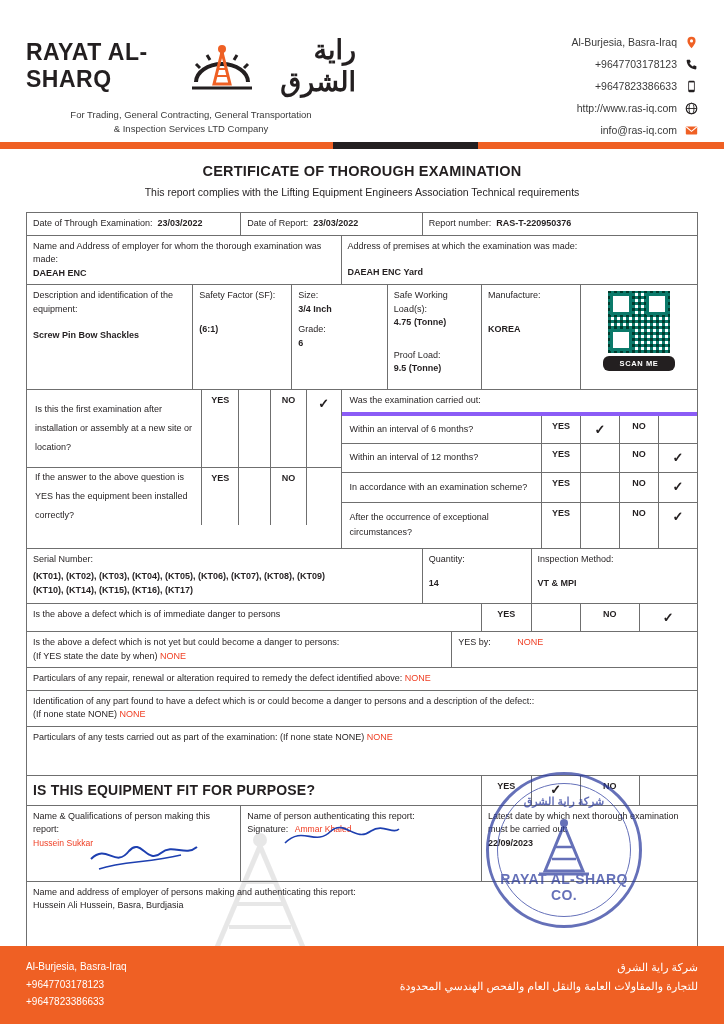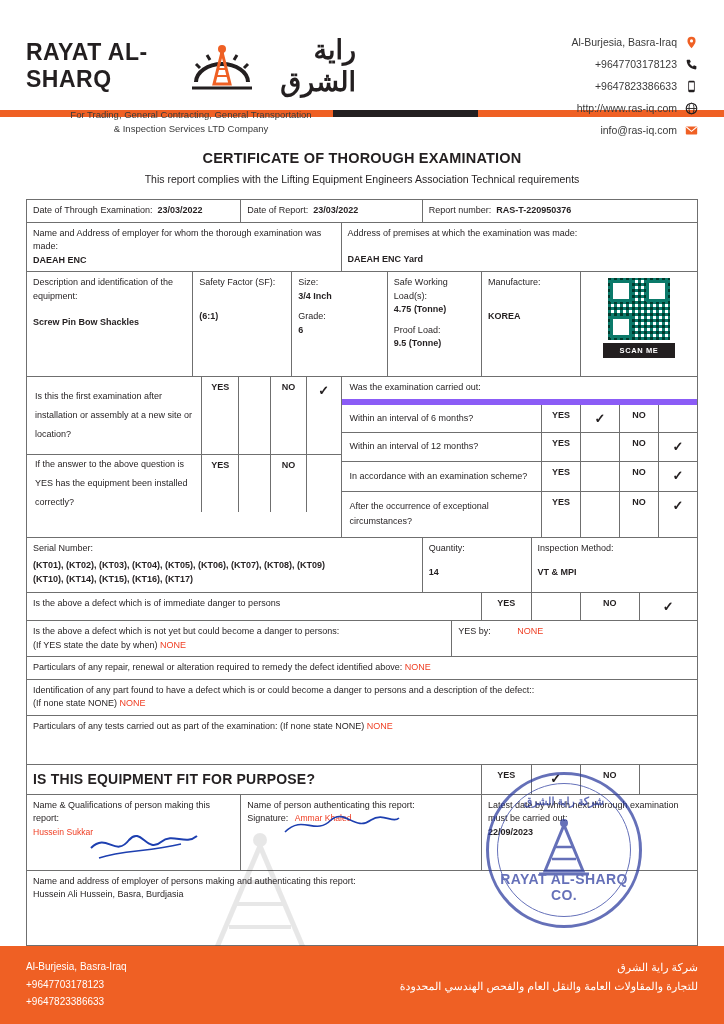--- a/index.html
+++ b/index.html
@@ -16,21 +16,21 @@
   .page {
     position: relative;
     width: 724px;
     height: 1024px;
     background: #ffffff;
     overflow: hidden;
   }
   
   .header {
     position: relative;
-    height: 110px;
+    height: 142px;
     padding: 18px 26px 0 10px;
     box-sizing: border-box;
   }
   .logo-block {
     position: absolute;
     left: 26px;
     top: 34px;
     width: 330px;
   }
   .logo-row {
@@ -94,21 +94,21 @@
     height: 7px;
     width: 100%;
   }
   .bar .seg1 { background: #ef6024; flex: 0 0 46%; }
   .bar .seg2 { background: #231f20; flex: 0 0 20%; }
   .bar .seg3 { background: #ef6024; flex: 1 1 auto; }
 
   
   .title-wrap {
     text-align: center;
-    padding: 33px 0 10px 0;
+    padding: 14px 0 10px 0;
   }
   .title {
     font-size: 14.5px;
     font-weight: bold;
     letter-spacing: 0.2px;
   }
   .subtitle {
     font-size: 10.5px;
     margin-top: 7px;
     color: #231f20;
@@ -181,20 +181,21 @@
     display: block;
     margin: 3px auto 14px auto;
     width: 66px;
     background: #231f20;
     color: #ffffff;
     font-size: 7.5px;
     font-weight: bold;
     letter-spacing: 0.6px;
     padding: 2px 3px;
     text-align: center;
+    border-radius: 6px;
   }
   .fit {
     font-size: 14px;
     font-weight: bold;
     letter-spacing: 0.2px;
     padding-top: 9px;
     padding-bottom: 9px;
   }
   .sig-name {
     color: #ef3e23;
@@ -418,21 +419,21 @@
       </td>
       <td colspan="2" style="width:80px">
         <div class="lbl">Size:</div>
         <div class="val">3/4 Inch</div>
         <div class="lbl" style="margin-top:7px">Grade:</div>
         <div class="val">6</div>
       </td>
       <td colspan="3" style="width:92px">
         <div class="lbl">Safe Working Load(s):</div>
         <div class="val">4.75 (Tonne)</div>
-        <div class="lbl" style="margin-top:7px">Proof Load:</div>
+        <div class="lbl" style="margin-top:19px">Proof Load:</div>
         <div class="val">9.5 (Tonne)</div>
       </td>
       <td colspan="2" style="width:86px">
         <div class="lbl">Manufacture:</div>
         <div class="val" style="margin-top:20px">KOREA</div>
       </td>
       <td colspan="2" class="qr-cell">
         <div class="qr">
               <span class="qr-b"></span>
             </div>
@@ -458,21 +459,21 @@
             <td style="border:1px solid #6f6f6f;border-bottom:none" class="yn">NO</td>
             <td style="border:none;border-top:1px solid #6f6f6f" class="mark"></td>
           </tr>
         </tbody>
             </table>
       </td>
       <td colspan="8" style="padding:0;vertical-align:top">
         <table style="border-collapse:collapse;width:100%;font-size:9px">
           <tbody>
                 <tr>
-            <td colspan="5" style="border:none;border-bottom:6px solid #8b5cf6;padding:4px 8px">Was the examination carried out:</td>
+            <td colspan="5" style="border:none;border-bottom:4px solid #8b5cf6;padding:4px 8px">Was the examination carried out:</td>
           </tr>
           <tr>
             <td style="border:none;border-bottom:1px solid #6f6f6f;padding:7px 8px">Within an interval of 6 months?</td>
             <td style="border:1px solid #6f6f6f;border-top:none" class="yn">YES</td>
             <td style="border:1px solid #6f6f6f;border-top:none" class="mark tick">✓</td>
             <td style="border:1px solid #6f6f6f;border-top:none" class="yn">NO</td>
             <td style="border:none;border-bottom:1px solid #6f6f6f" class="mark"></td>
           </tr>
           <tr>
             <td style="border:none;border-bottom:1px solid #6f6f6f;padding:7px 8px">Within an interval of 12 months?</td>

